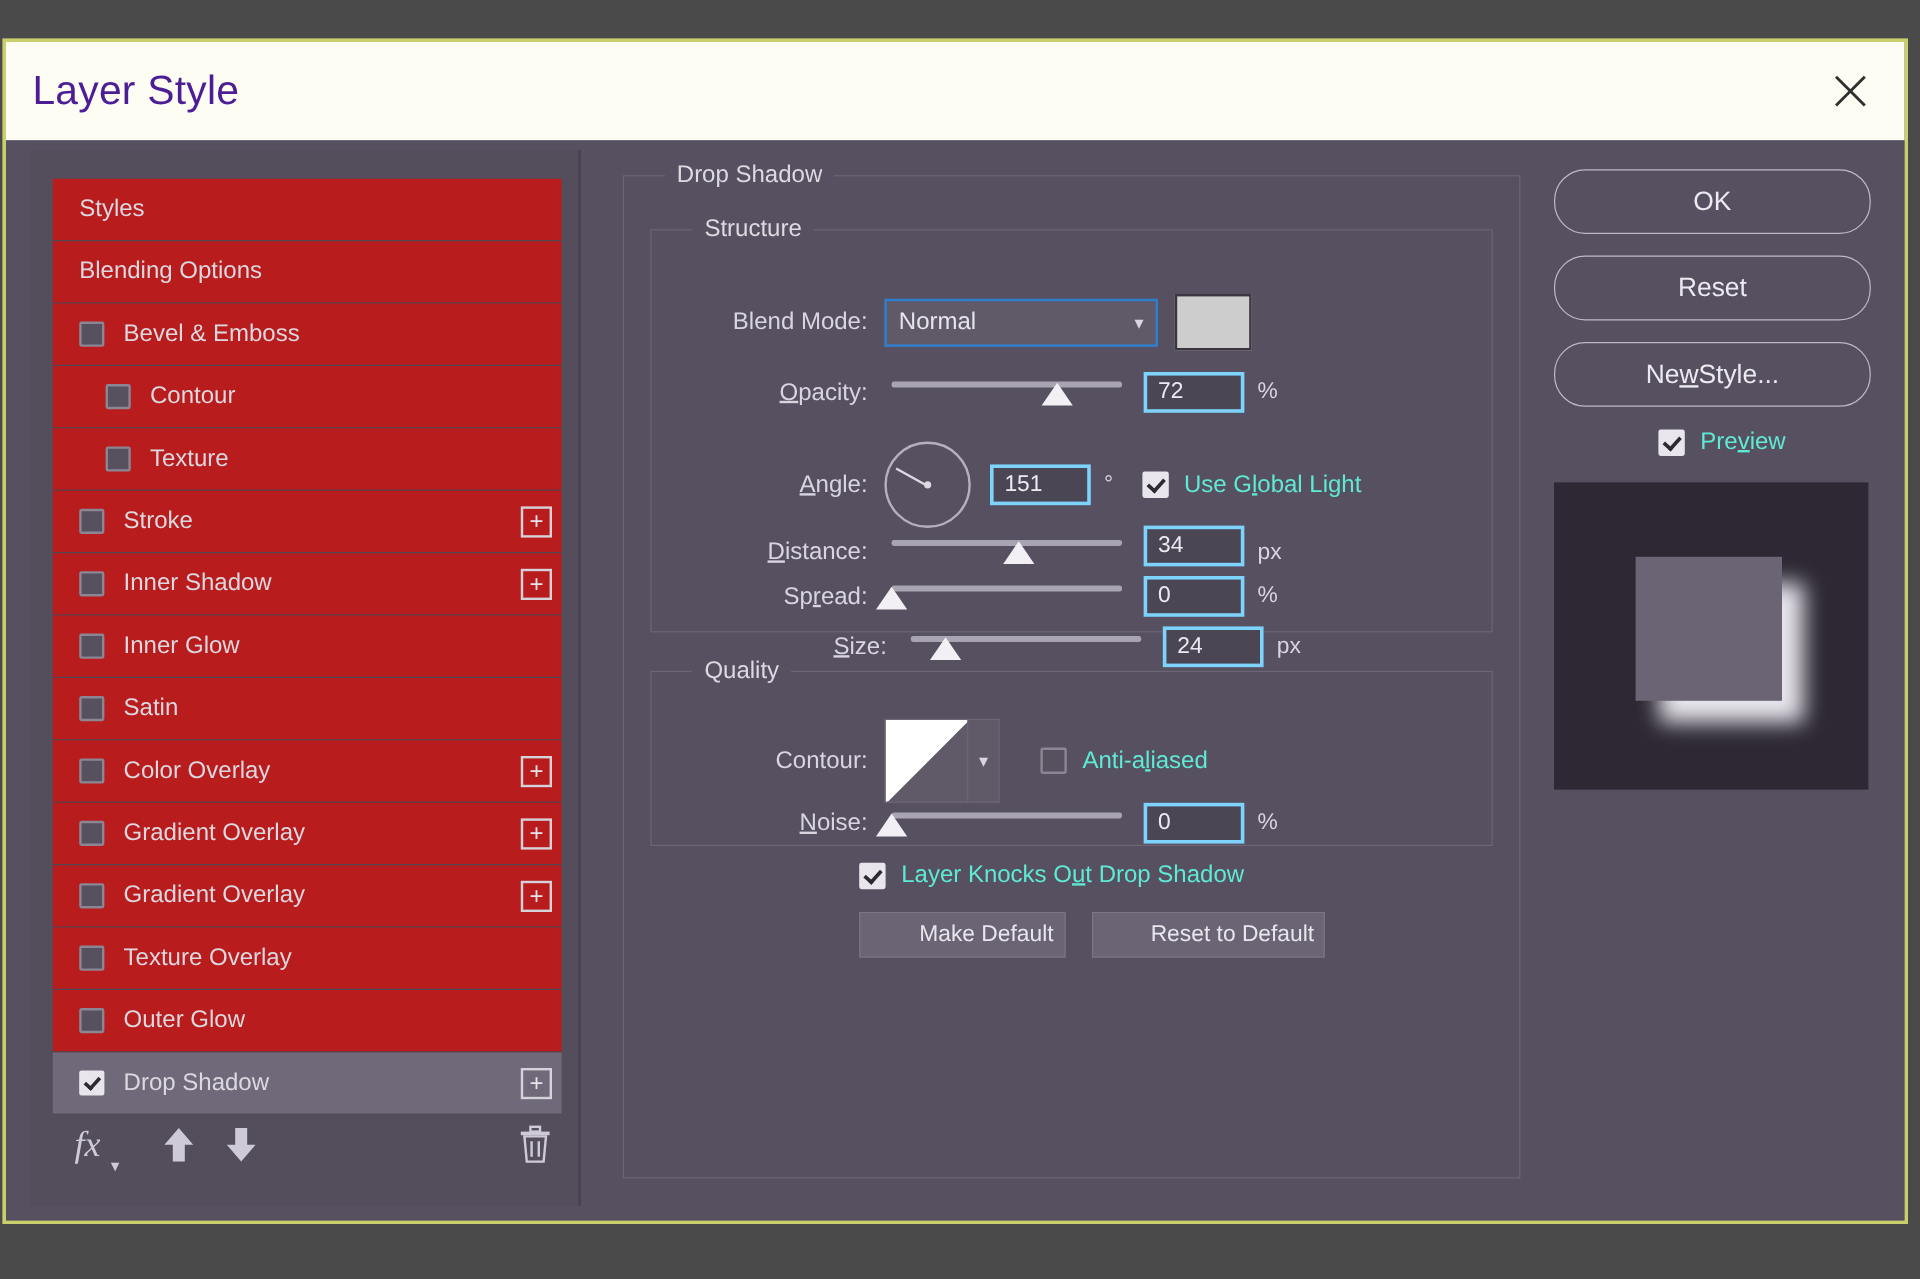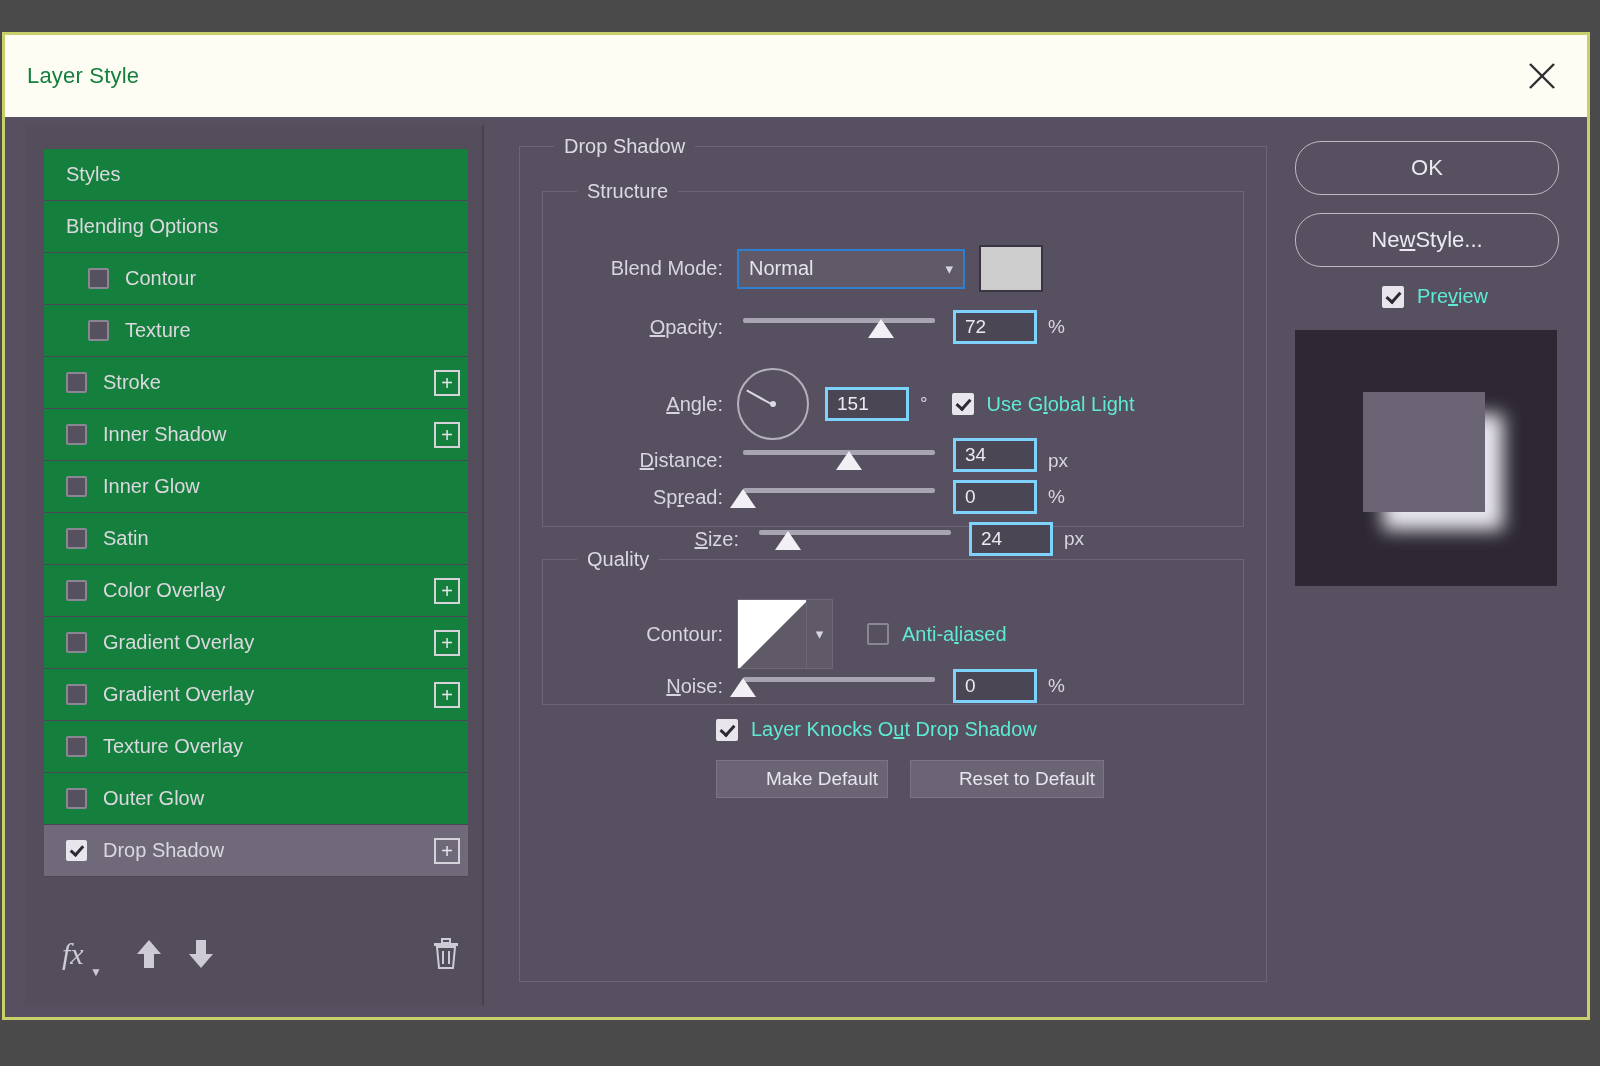--- a/index.html
+++ b/index.html
@@ -29,22 +29,22 @@
     position: relative;
     height: 82px;
     background: #fdfdf4;
     display: flex;
     align-items: center;
     justify-content: space-between;
     padding: 0 22px 0 22px;
     box-sizing: border-box;
   }
   #title-text {
-    font-size: 22px;
-    color: #15803d;
+    font-size: 34px;
+    color: #4c1d95;
     letter-spacing: 0.2px;
   }
   #close-btn {
     width: 46px;
     height: 46px;
     display: flex;
     align-items: center;
     justify-content: center;
     cursor: pointer;
   }
@@ -73,21 +73,21 @@
     left: 19px;
     top: 24px;
     width: 424px;
   }
   .style-row {
     position: relative;
     height: 52px;
     display: flex;
     align-items: center;
     border-bottom: 1px solid #4b4653;
-    background: #15803d;
+    background: #b91c1c;
     box-sizing: border-box;
   }
   .style-row.selected { background: #6f6979; }
   .style-row .label {
     font-size: 20px;
     color: #dcd8e0;
     white-space: nowrap;
   }
   .style-row.no-check .label { padding-left: 22px; }
   .style-row .cb {
@@ -423,20 +423,24 @@
       <div id="style-list">
 
         <div class="style-row no-check">
           <span class="label">Styles</span>
         </div>
 
         <div class="style-row no-check">
           <span class="label">Blending Options</span>
         </div>
 
+        <div class="style-row">
+          <span class="cb"></span>
+          <span class="label">Bevel &amp; Emboss</span>
+        </div>
 
         <div class="style-row">
           <span class="cb indent"></span>
           <span class="label">Contour</span>
         </div>
 
         <div class="style-row">
           <span class="cb indent"></span>
           <span class="label">Texture</span>
         </div>
@@ -626,20 +630,21 @@
 
         <div class="field-row" style="left:196px; top:602px;">
           <span class="def-btn" style="width:172px;">Make Default</span>
           <span class="def-btn" style="width:194px; margin-left:22px;">Reset to Default</span>
         </div>
       </fieldset>
     </div>
 
     <div id="right">
       <div class="pill-btn" style="margin-top:16px;">OK</div>
+      <div class="pill-btn">Reset</div>
       <div class="pill-btn">Ne<span class="ul">w</span> Style...</div>
       <div id="preview-row">
         <span class="chk checked"></span>
         <span class="chk-label">Pre<span class="ul">v</span>iew</span>
       </div>
       <div id="preview-thumb">
         <div id="thumb-shadow"></div>
         <div id="thumb-square"></div>
       </div>
     </div>

